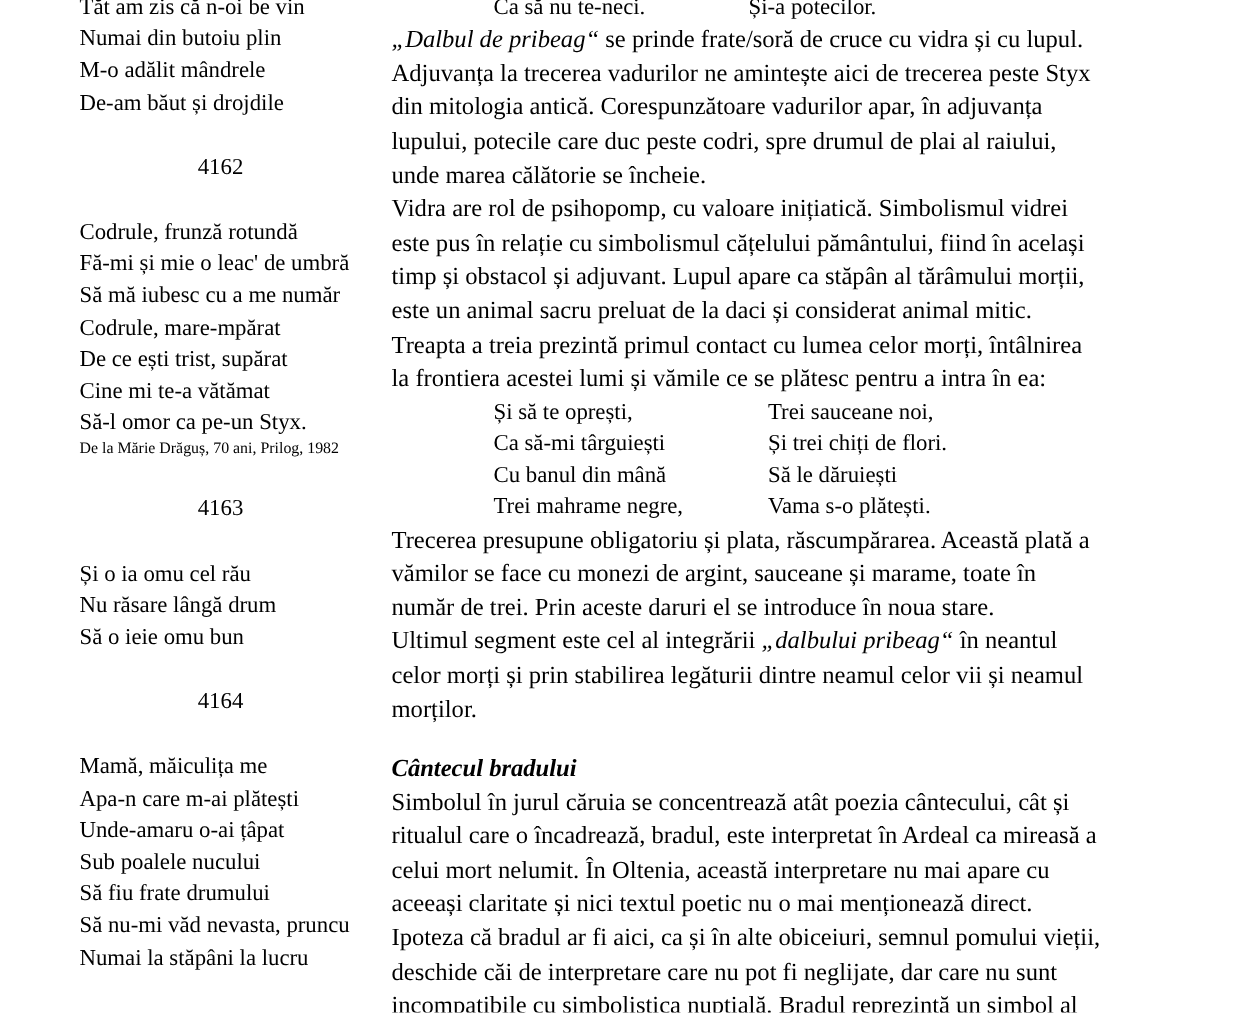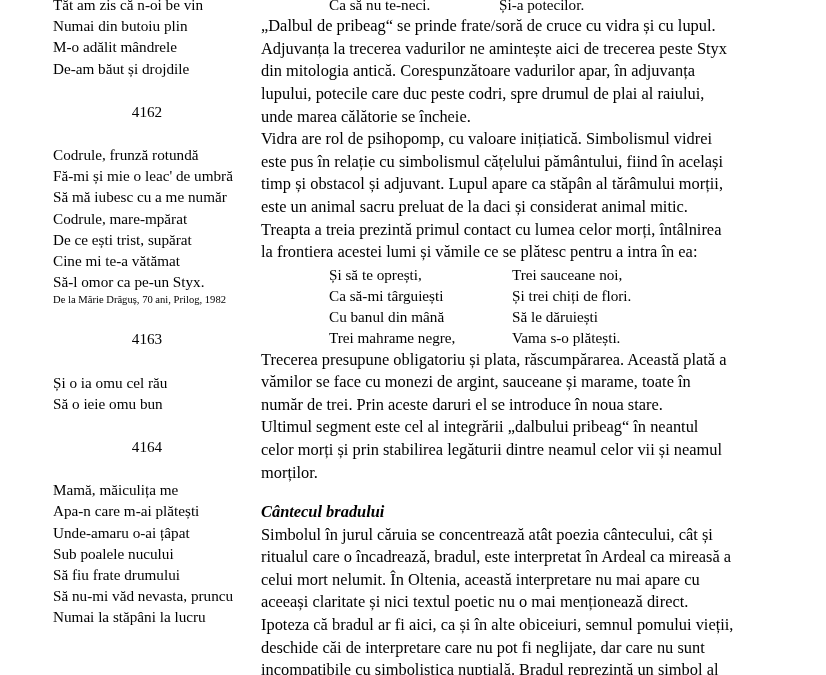--- a/index.html
+++ b/index.html
@@ -65,21 +65,21 @@
     line-height: 22.6px;
     text-align: left;
   }
   .heading {
     font-weight: bold;
     font-style: italic;
     font-size: 16.4px;
     line-height: 22.6px;
     margin-top: 17px !important;
   }
-  .italic { }
+  .italic { font-style: italic; }
 
   
   .verse-inset {
     margin-left: 68px;
     display: flex;
     gap: 13px;
   }
   .verse-inset .vcol {
     font-size: 15.2px;
     line-height: 21.2px;
@@ -120,20 +120,21 @@
       <div class="verse-line">Codrule, mare-mpărat</div>
       <div class="verse-line">De ce ești trist, supărat</div>
       <div class="verse-line">Cine mi te-a vătămat</div>
       <div class="verse-line">Să-l omor ca pe-un Styx.</div>
     </div>
     <div class="attribution">De la Mărie Drăguș, 70 ani, Prilog, 1982</div>
 
     <div class="poem-number">4163</div>
     <div>
       <div class="verse-line">Și o ia omu cel rău</div>
+      <div class="verse-line">Nu răsare lângă drum</div>
       <div class="verse-line">Să o ieie omu bun</div>
     </div>
 
     <div class="poem-number">4164</div>
     <div>
       <div class="verse-line">Mamă, măiculița me</div>
       <div class="verse-line">Apa-n care m-ai plătești</div>
       <div class="verse-line">Unde-amaru o-ai țâpat</div>
       <div class="verse-line">Sub poalele nucului</div>
       <div class="verse-line">Să fiu frate drumului</div>

